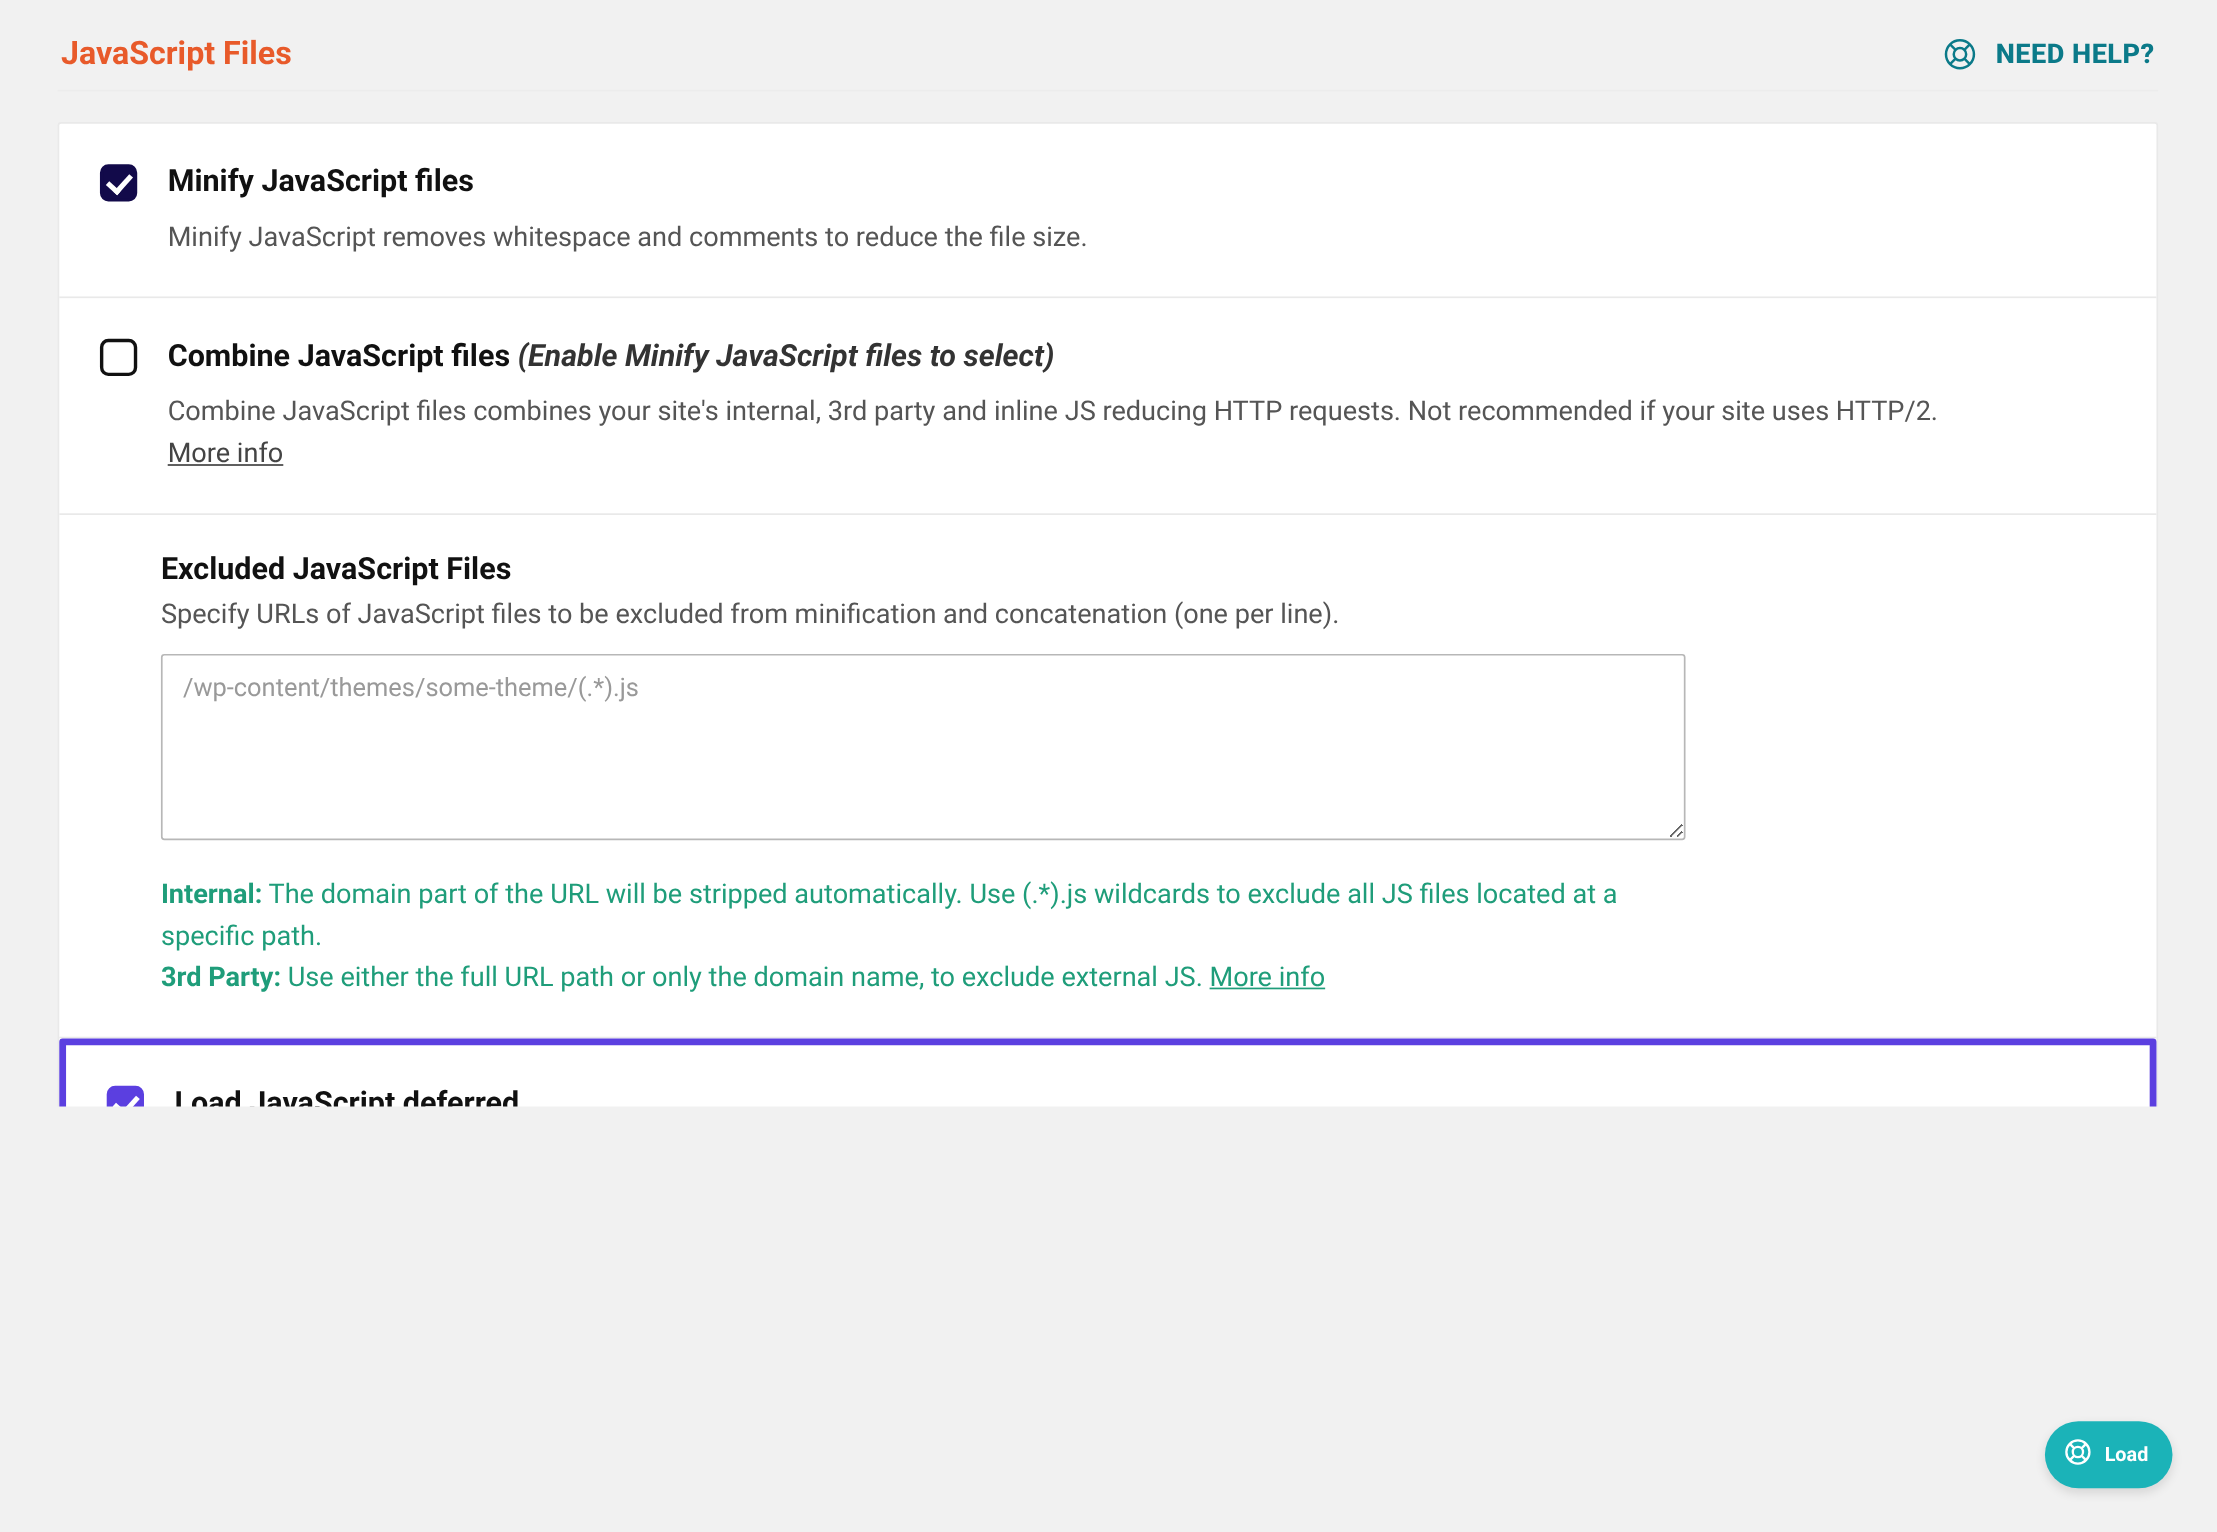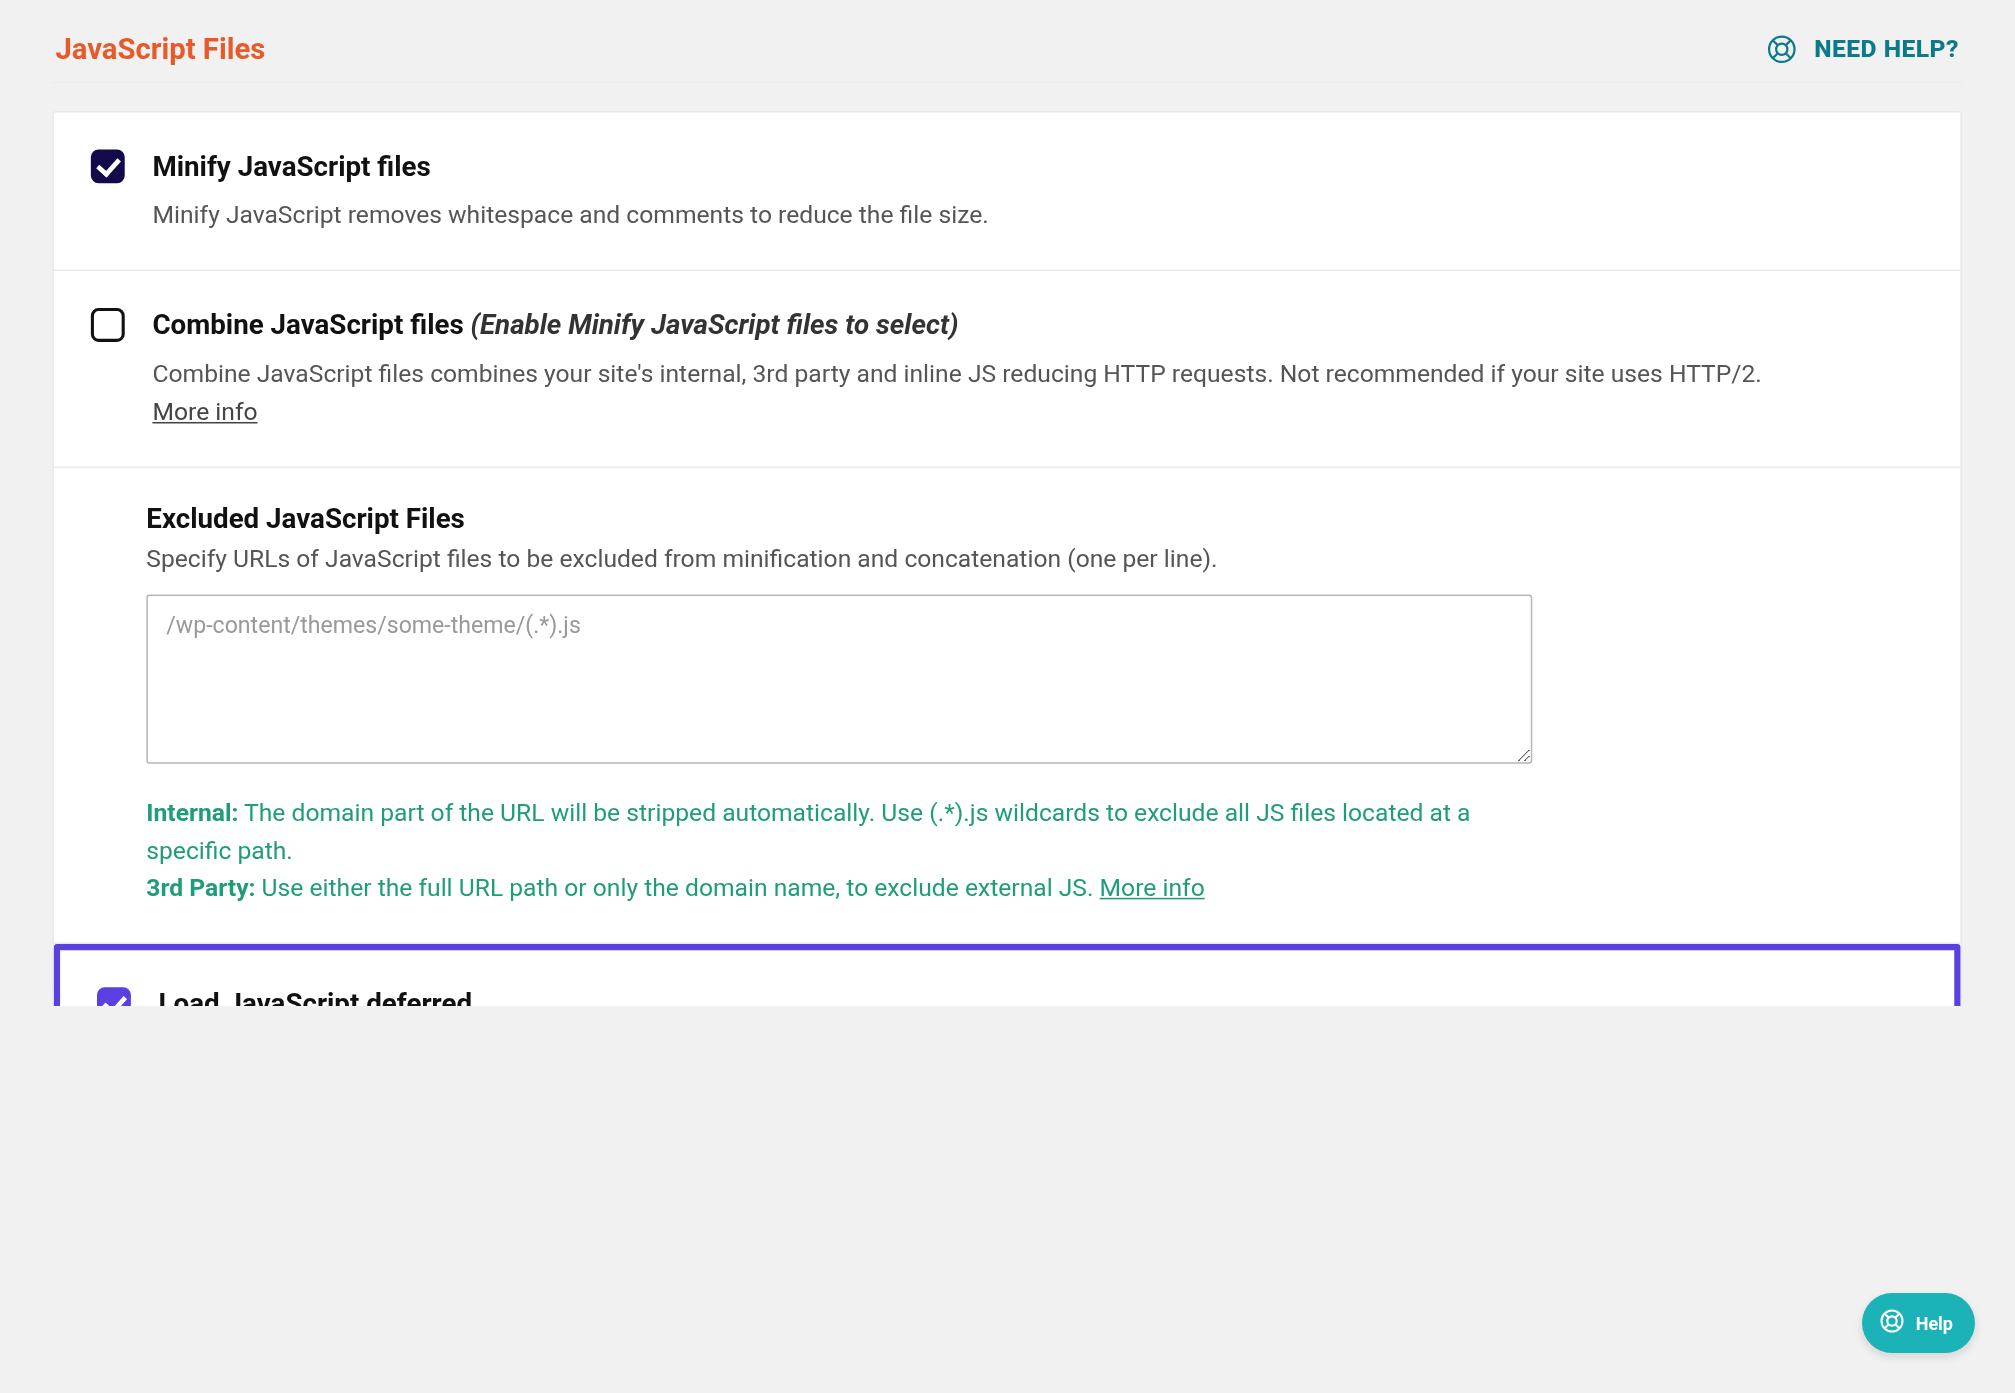--- a/index.html
+++ b/index.html
@@ -300,14 +300,14 @@
   <span>
     <svg viewBox="0 0 24 24" fill="none" stroke="#ffffff" stroke-width="1.8">
       <circle cx="12" cy="12" r="9"></circle>
       <circle cx="12" cy="12" r="4"></circle>
       <line x1="5.5" y1="5.5" x2="9" y2="9"></line>
       <line x1="18.5" y1="5.5" x2="15" y2="9"></line>
       <line x1="5.5" y1="18.5" x2="9" y2="15"></line>
       <line x1="18.5" y1="18.5" x2="15" y2="15"></line>
     </svg>
   </span>
-  <span>Help</span>
+  <span>Load</span>
 </div>
 
 </body></html>

